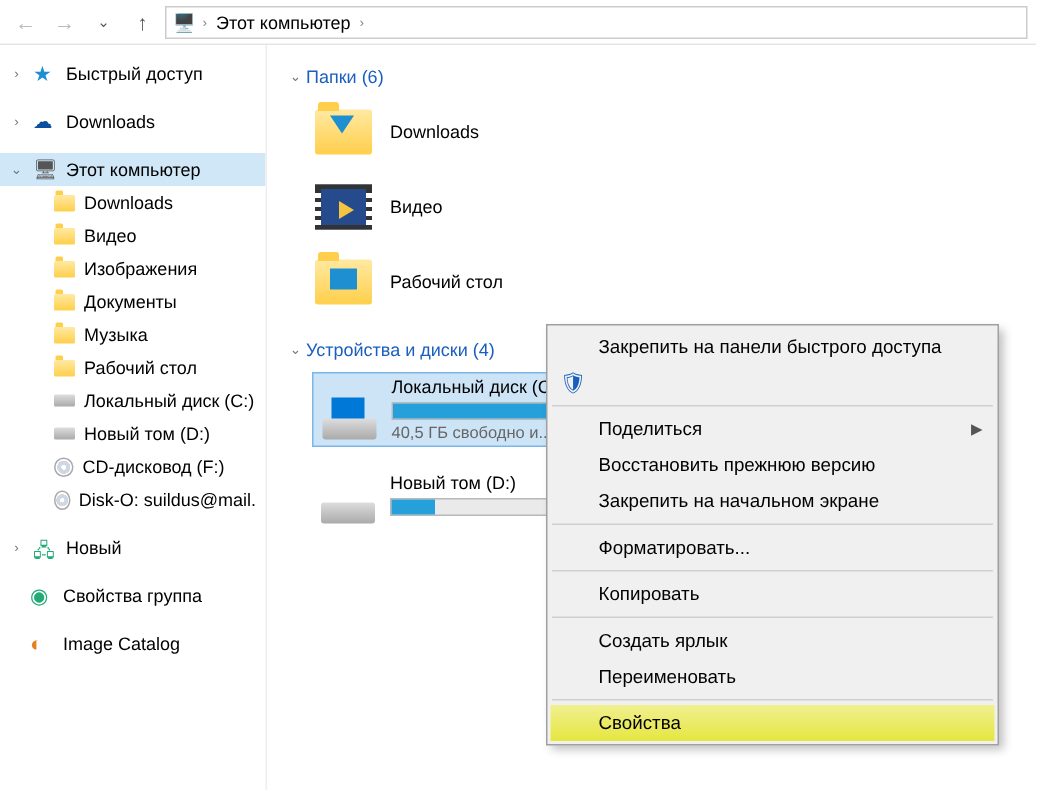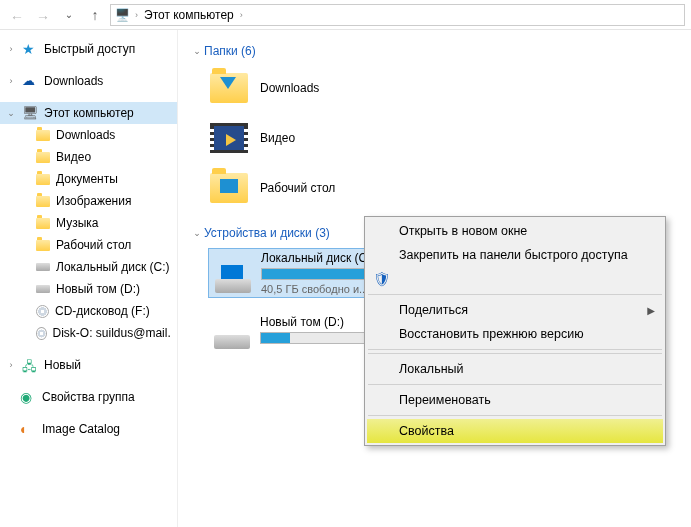--- a/index.html
+++ b/index.html
@@ -112,25 +112,25 @@
     <div class="side-item lvl2">
         <span class="ic-sfolder"></span>
         <span>Downloads</span>
       </div>
     <div class="side-item lvl2">
         <span class="ic-sfolder"></span>
         <span>Видео</span>
       </div>
     <div class="side-item lvl2">
         <span class="ic-sfolder"></span>
+        <span>Изображения</span>
+      </div>
+    <div class="side-item lvl2">
+        <span class="ic-sfolder"></span>
         <span>Документы</span>
-      </div>
-    <div class="side-item lvl2">
-        <span class="ic-sfolder"></span>
-        <span>Изображения</span>
       </div>
     <div class="side-item lvl2">
         <span class="ic-sfolder"></span>
         <span>Музыка</span>
       </div>
     <div class="side-item lvl2">
         <span class="ic-sfolder"></span>
         <span>Рабочий стол</span>
       </div>
     <div class="side-item lvl2">
@@ -194,21 +194,21 @@
             <div class="ic-folder">
               <div class="ic-desktop-blue"></div>
             </div>
           </div>
         <span>Рабочий стол</span>
       </div>
     </div>
 
     <div class="group-hdr">
       <span class="tw">⌄</span>
-      <span>Устройства и диски (3)</span>
+      <span>Устройства и диски (4)</span>
     </div>
     <div class="drives-grid">
       <div class="drive-item sel">
         <div class="drive-icon">
             <div class="ic-drive-body">
               <div class="ic-drive-win"></div>
             </div>
           </div>
         <div class="drive-info">
           <span class="drive-name">Локальный диск (C:)</span>
@@ -228,42 +228,48 @@
               <div class="drive-bar-fill" style="width:18%"></div>
             </div>
         </div>
       </div>
     </div>
   </div>
 </div>
 
 <div class="ctxmenu">
   <div class="ctx-item">
-      <span>Открыть в новом окне</span>
-    </div>
-  <div class="ctx-item">
       <span>Закрепить на панели быстрого доступа</span>
     </div>
   <div class="ctx-item">
       <span class="icn ic-shield">🛡</span>
     </div>
   <div class="ctx-sep"></div>
   <div class="ctx-item">
       <span>Поделиться</span>
       <span class="sub">▶</span>
     </div>
   <div class="ctx-item">
       <span>Восстановить прежнюю версию</span>
     </div>
-  <div class="ctx-sep"></div>
-  <div class="ctx-sep"></div>
-  <div class="ctx-item">
-      <span>Локальный</span>
-    </div>
-  <div class="ctx-sep"></div>
+  <div class="ctx-item">
+      <span>Закрепить на начальном экране</span>
+    </div>
+  <div class="ctx-sep"></div>
+  <div class="ctx-item">
+      <span>Форматировать...</span>
+    </div>
+  <div class="ctx-sep"></div>
+  <div class="ctx-item">
+      <span>Копировать</span>
+    </div>
+  <div class="ctx-sep"></div>
+  <div class="ctx-item">
+      <span>Создать ярлык</span>
+    </div>
   <div class="ctx-item">
       <span>Переименовать</span>
     </div>
   <div class="ctx-sep"></div>
   <div class="ctx-item hl">
       <span>Свойства</span>
     </div>
 </div>
 
 </body></html>

